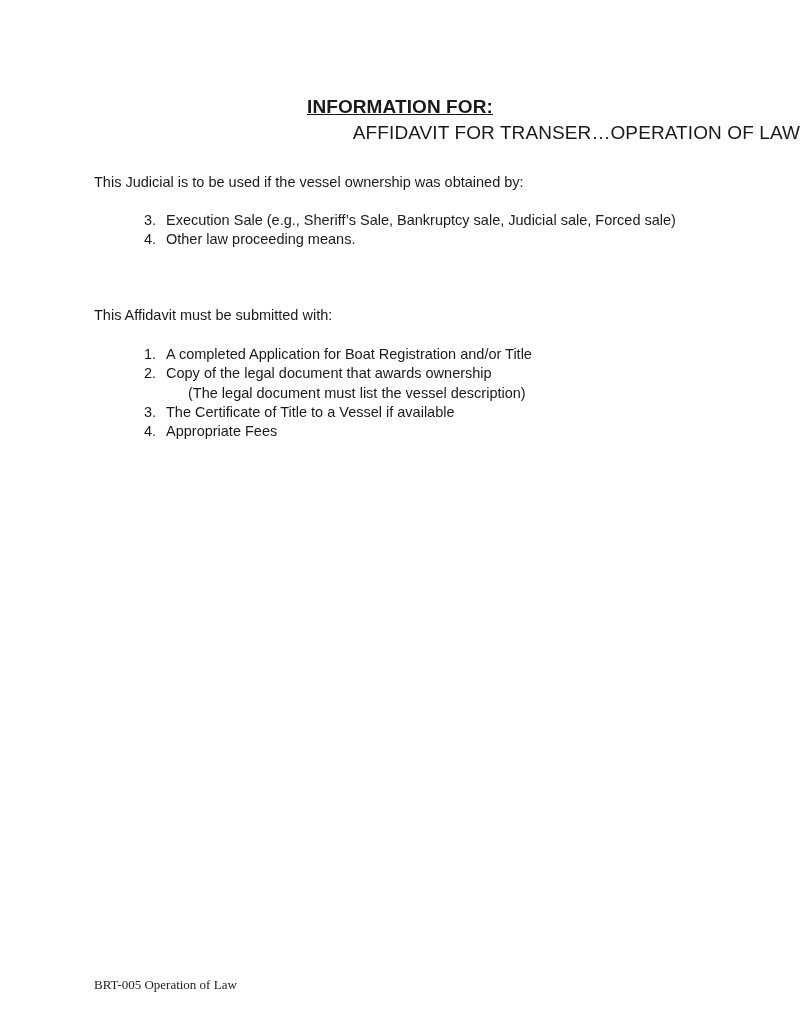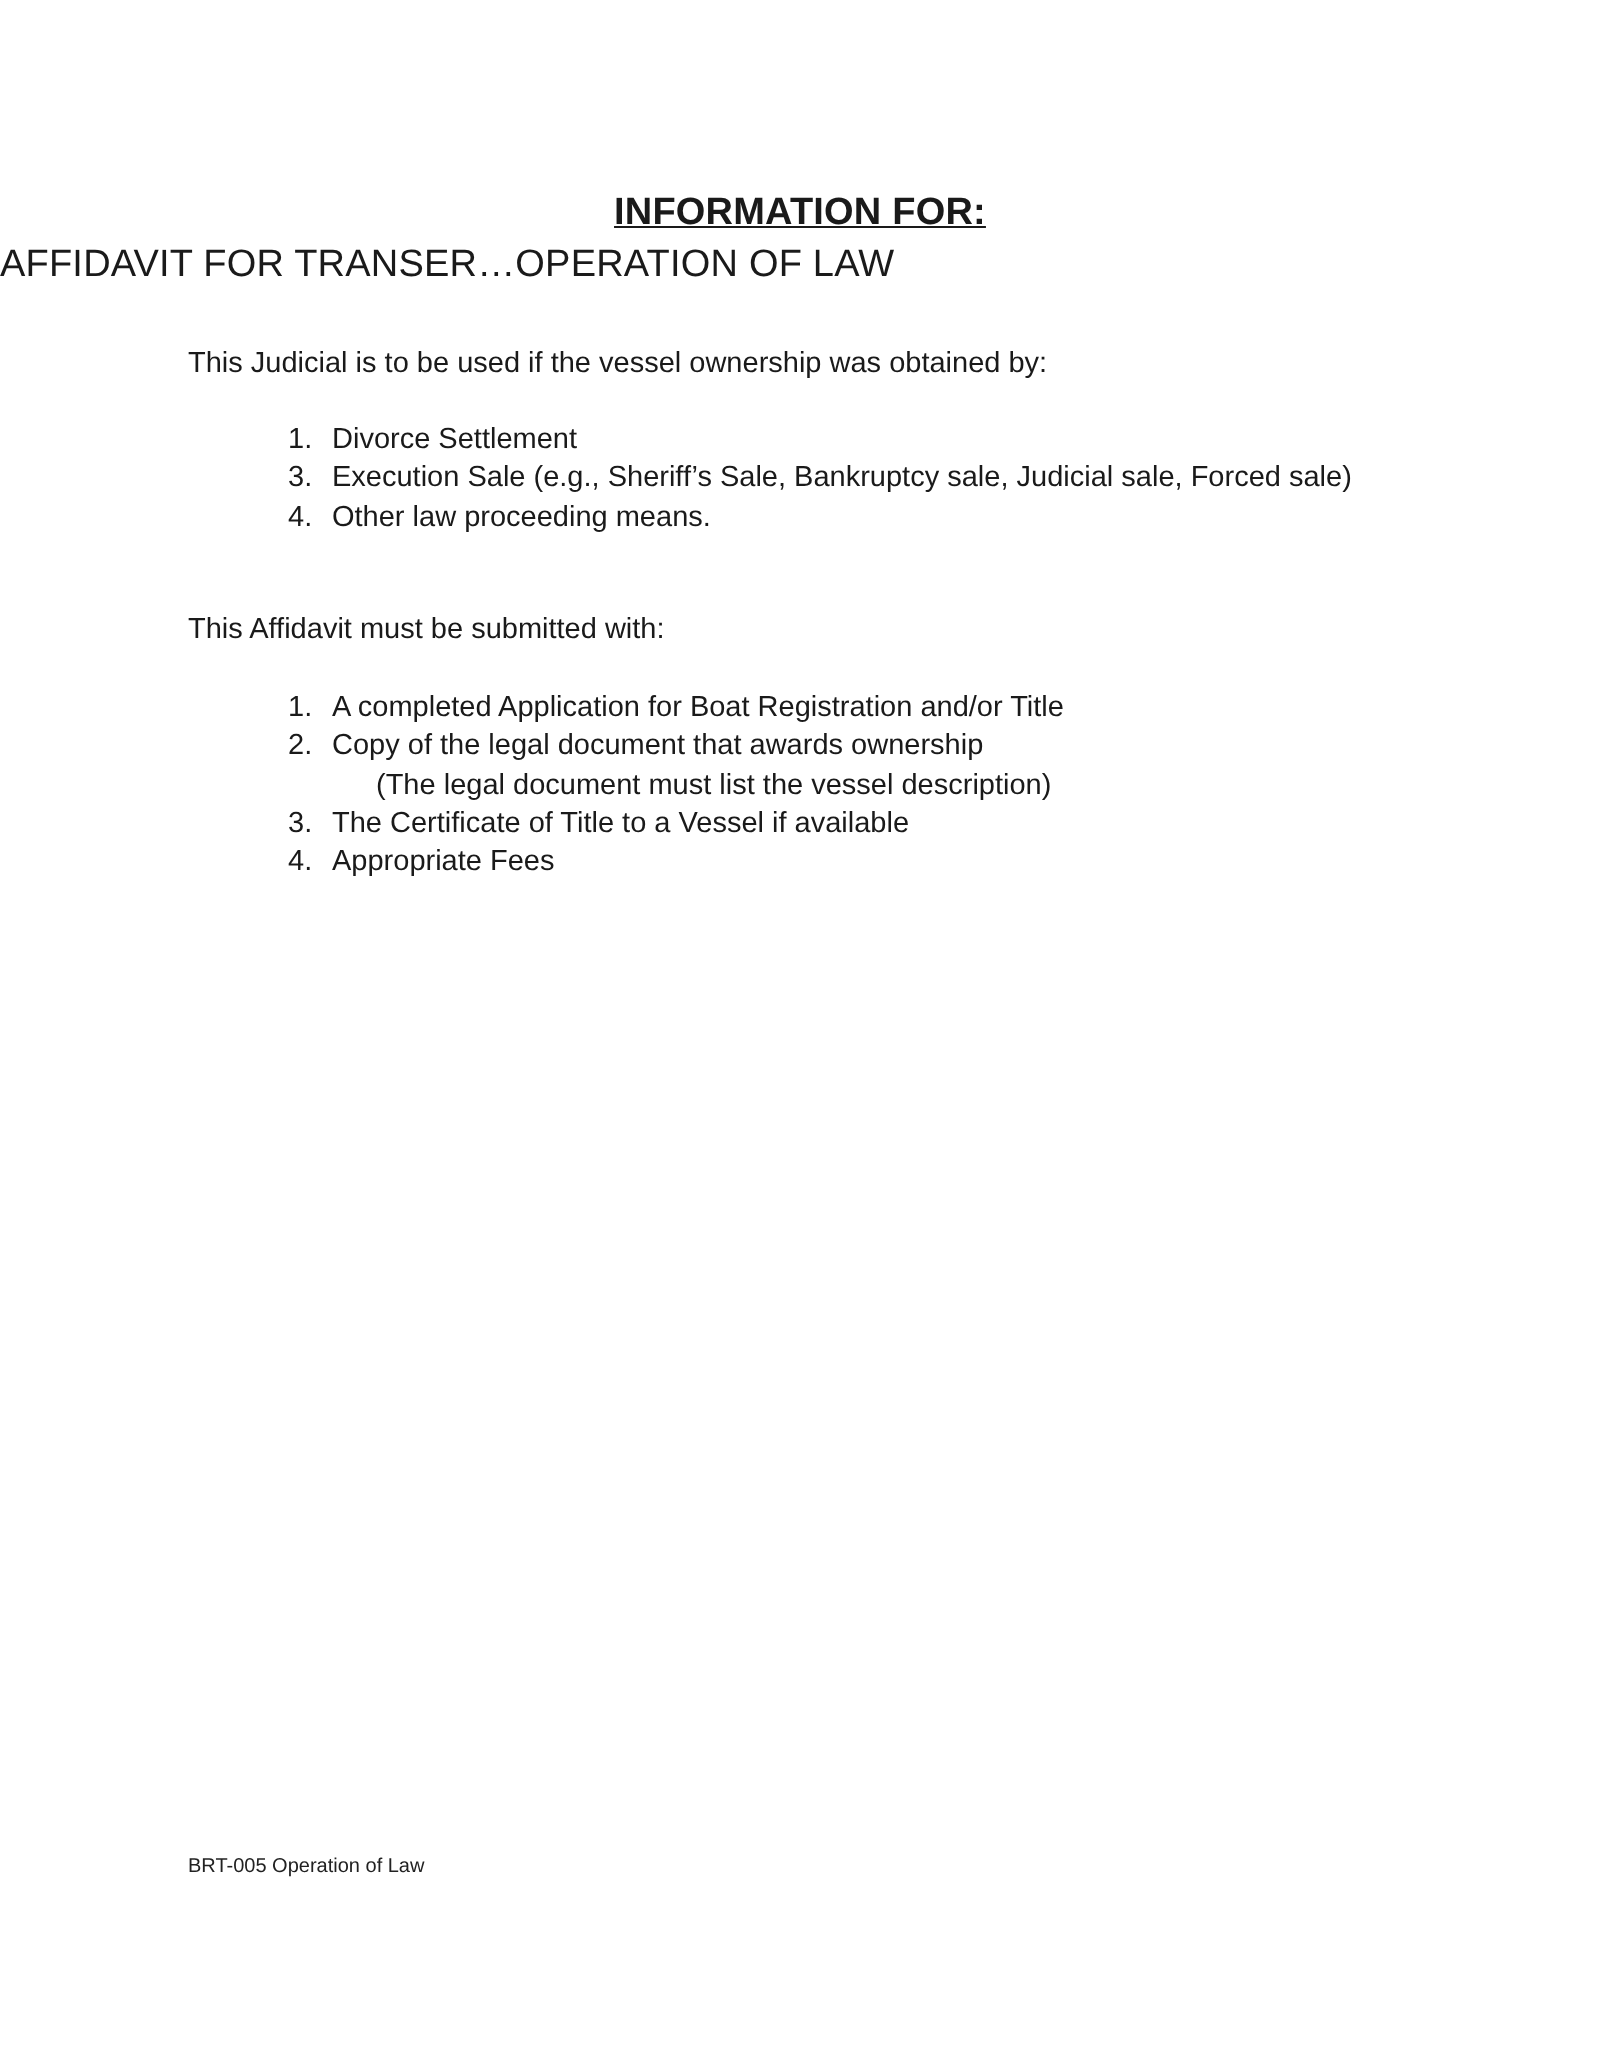--- a/index.html
+++ b/index.html
@@ -1,45 +1,42 @@
 <!DOCTYPE html>
 <html><head>
   <meta charset="utf-8">
   <style>
     html, body { margin: 0; padding: 0; background: #ffffff; }
     body { width: 800px; height: 1035px; position: relative; overflow: hidden;
            font-family: "Liberation Sans", sans-serif; color: #1a1a1a; }
     .page { position: absolute; left: 0; top: 0; width: 800px; height: 747px; }
     .title { position: absolute; top: 96px; left: 0; width: 800px; text-align: center;
              font-size: 19px; font-weight: bold; text-decoration: underline; letter-spacing: 0.1px; }
-    .subtitle { position: absolute; top: 122px; left: 0; width: 800px; text-align: left;
+    .subtitle { position: absolute; top: 122px; left: 0; width: 800px; text-align: right;
                 font-size: 19px; letter-spacing: 0.1px; }
     .para { position: absolute; left: 94px; font-size: 14.5px; }
     .list { position: absolute; left: 144px; margin: 0; padding: 0; list-style: none; font-size: 14.5px; }
     .list li { height: 19.3px; line-height: 19.3px; white-space: nowrap; }
     .num { display: inline-block; width: 22px; }
     .subnote { padding-left: 44px; }
     .u { }
-    .footer { position: absolute; top: 928px; left: 94px; font-family: Liberation Sans, sans-serif;
-              font-size: 10px; color: #222; }
+    .footer { position: absolute; top: 977px; left: 94px; font-family: Liberation Serif, serif;
+              font-size: 13px; color: #222; }
   </style>
 </head>
 <body>
 
 <div class="page">
 
   <div class="title">INFORMATION FOR:</div>
   <div class="subtitle">AFFIDAVIT FOR TRANSER…OPERATION OF LAW</div>
 
   <div class="para" style="top:174px;">This Judicial is to be used if the vessel ownership was obtained by:</div>
 
   <ul class="list" style="top:211px;">
-    <li>
-      <span class="num">1.</span><span>Divorce Settlement</span>
-    </li>
     <li>
       <span class="num">3.</span><span>Execution Sale (e.g., Sheriff’s Sale, Bankruptcy sale, Judicial sale, Forced sale)</span>
     </li>
     <li>
       <span class="num">4.</span><span>Other law proceeding means.</span>
     </li>
   </ul>
 
   <div class="para" style="top:307px;">This Affidavit must be submitted with:</div>
 

